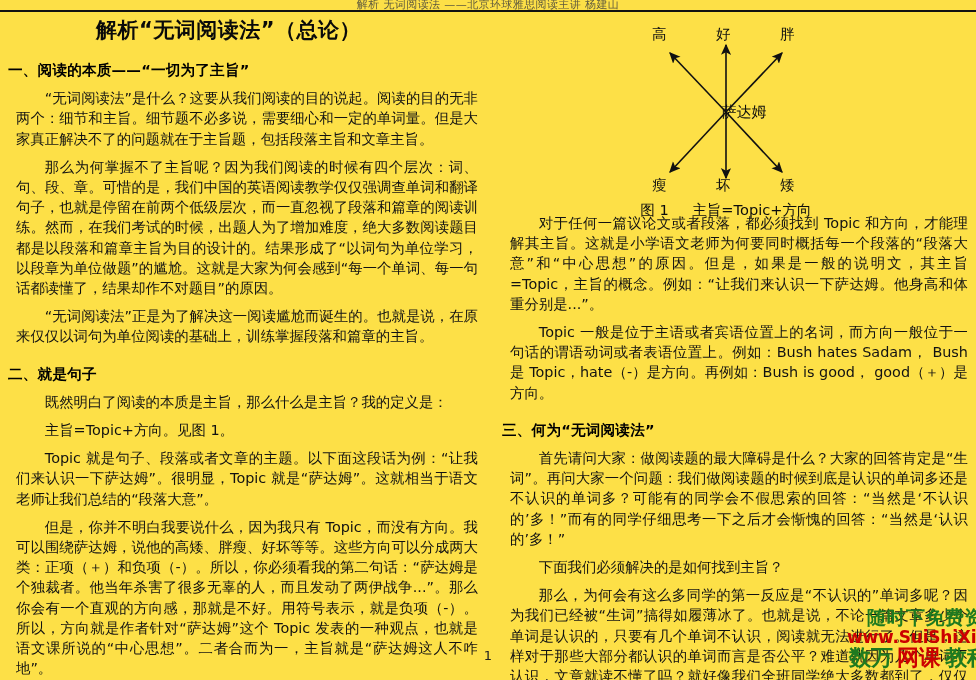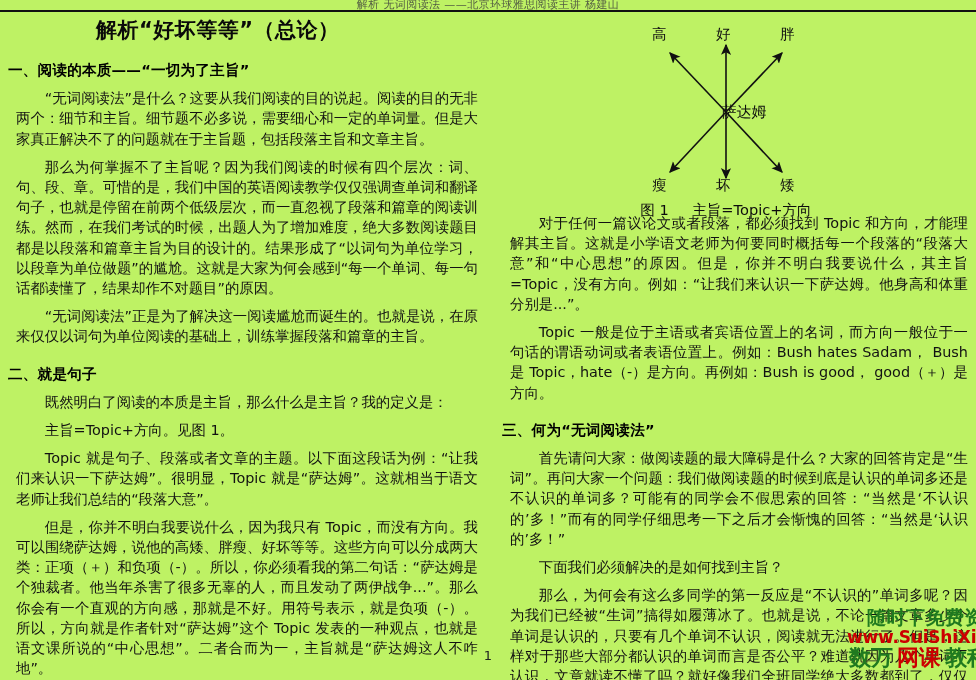--- a/index.html
+++ b/index.html
@@ -9,21 +9,21 @@
   }
   body {
     font-family: "DejaVu Sans", "Liberation Sans", sans-serif;
     color: #0a0a0a;
   }
   #page {
     position: relative;
     width: 976px;
     height: 680px;
     overflow: hidden;
-    background: #bef264;
+    background: #fde047;
   }
 
   
   .running-header {
     position: absolute;
     top: -3px;
     left: 0;
     width: 976px;
     text-align: center;
     font-size: 11px;
@@ -161,21 +161,21 @@
   .wm-line3 .wm-grn { margin: 0 2px; }
 </style>
 </head>
 <body>
 
 <div id="page">
 
   <div class="running-header">解析 无词阅读法 ——北京环球雅思阅读主讲 杨建山</div>
   <div class="header-rule"></div>
 
-  <div class="doc-title">解析“好坏等等”（总论）</div>
+  <div class="doc-title">解析“无词阅读法”（总论）</div>
 
   <div class="figure">
     <svg width="256" height="182" viewBox="0 0 256 182">
       <defs>
         <marker id="ah" markerWidth="9" markerHeight="9" refX="6.2" refY="3.2" orient="auto" markerUnits="strokeWidth">
           <path d="M0,0 L7,3.2 L0,6.4 L1.6,3.2 z" fill="#111111"></path>
         </marker>
       </defs>
       <g stroke="#111111" stroke-width="1.6" fill="none" marker-end="url(#ah)">
 
@@ -217,21 +217,21 @@
     <p class="para">“无词阅读法”正是为了解决这一阅读尴尬而诞生的。也就是说，在原来仅仅以词句为单位阅读的基础上，训练掌握段落和篇章的主旨。</p>
 
     <div class="sec-head spaced">二、就是句子</div>
     <p class="para">既然明白了阅读的本质是主旨，那么什么是主旨？我的定义是：</p>
     <p class="para">主旨=Topic+方向。见图 1。</p>
     <p class="para">Topic 就是句子、段落或者文章的主题。以下面这段话为例：“让我们来认识一下萨达姆”。很明显，Topic 就是“萨达姆”。这就相当于语文老师让我们总结的“段落大意”。</p>
     <p class="para">但是，你并不明白我要说什么，因为我只有 Topic，而没有方向。我可以围绕萨达姆，说他的高矮、胖瘦、好坏等等。这些方向可以分成两大类：正项（＋）和负项（-）。所以，你必须看我的第二句话：“萨达姆是个独裁者。他当年杀害了很多无辜的人，而且发动了两伊战争...”。那么你会有一个直观的方向感，那就是不好。用符号表示，就是负项（-）。所以，方向就是作者针对“萨达姆”这个 Topic 发表的一种观点，也就是语文课所说的“中心思想”。二者合而为一，主旨就是“萨达姆这人不咋地”。</p>
   </div>
 
   <div class="col col-right">
-    <p class="para">对于任何一篇议论文或者段落，都必须找到 Topic 和方向，才能理解其主旨。这就是小学语文老师为何要同时概括每一个段落的“段落大意”和“中心思想”的原因。但是，你并不明白我要说什么，其主旨=Topic，没有方向。例如：“让我们来认识一下萨达姆。他身高和体重分别是...”。</p>
+    <p class="para">对于任何一篇议论文或者段落，都必须找到 Topic 和方向，才能理解其主旨。这就是小学语文老师为何要同时概括每一个段落的“段落大意”和“中心思想”的原因。但是，如果是一般的说明文，其主旨=Topic，主旨的概念。例如：“让我们来认识一下萨达姆。他身高和体重分别是...”。</p>
     <p class="para">Topic 一般是位于主语或者宾语位置上的名词，而方向一般位于一句话的谓语动词或者表语位置上。例如：Bush hates Sadam， Bush 是 Topic，hate（-）是方向。再例如：Bush is good， good（＋）是方向。</p>
 
     <div class="sec-head spaced">三、何为“无词阅读法”</div>
     <p class="para">首先请问大家：做阅读题的最大障碍是什么？大家的回答肯定是“生词”。再问大家一个问题：我们做阅读题的时候到底是认识的单词多还是不认识的单词多？可能有的同学会不假思索的回答：“当然是‘不认识的’多！”而有的同学仔细思考一下之后才会惭愧的回答：“当然是‘认识的’多！”</p>
     <p class="para">下面我们必须解决的是如何找到主旨？</p>
     <p class="para">那么，为何会有这么多同学的第一反应是“不认识的”单词多呢？因为我们已经被“生词”搞得如履薄冰了。也就是说，不论一篇文章多少个单词是认识的，只要有几个单词不认识，阅读就无法进行了。但是，这样对于那些大部分都认识的单词而言是否公平？难道就因为几个单词不认识，文章就读不懂了吗？就好像我们全班同学绝大多数都到了，仅仅因为几个同学没来，我们就无法上课了吗？当然不能！</p>
   </div>
 
   <div class="page-number">1</div>
 

